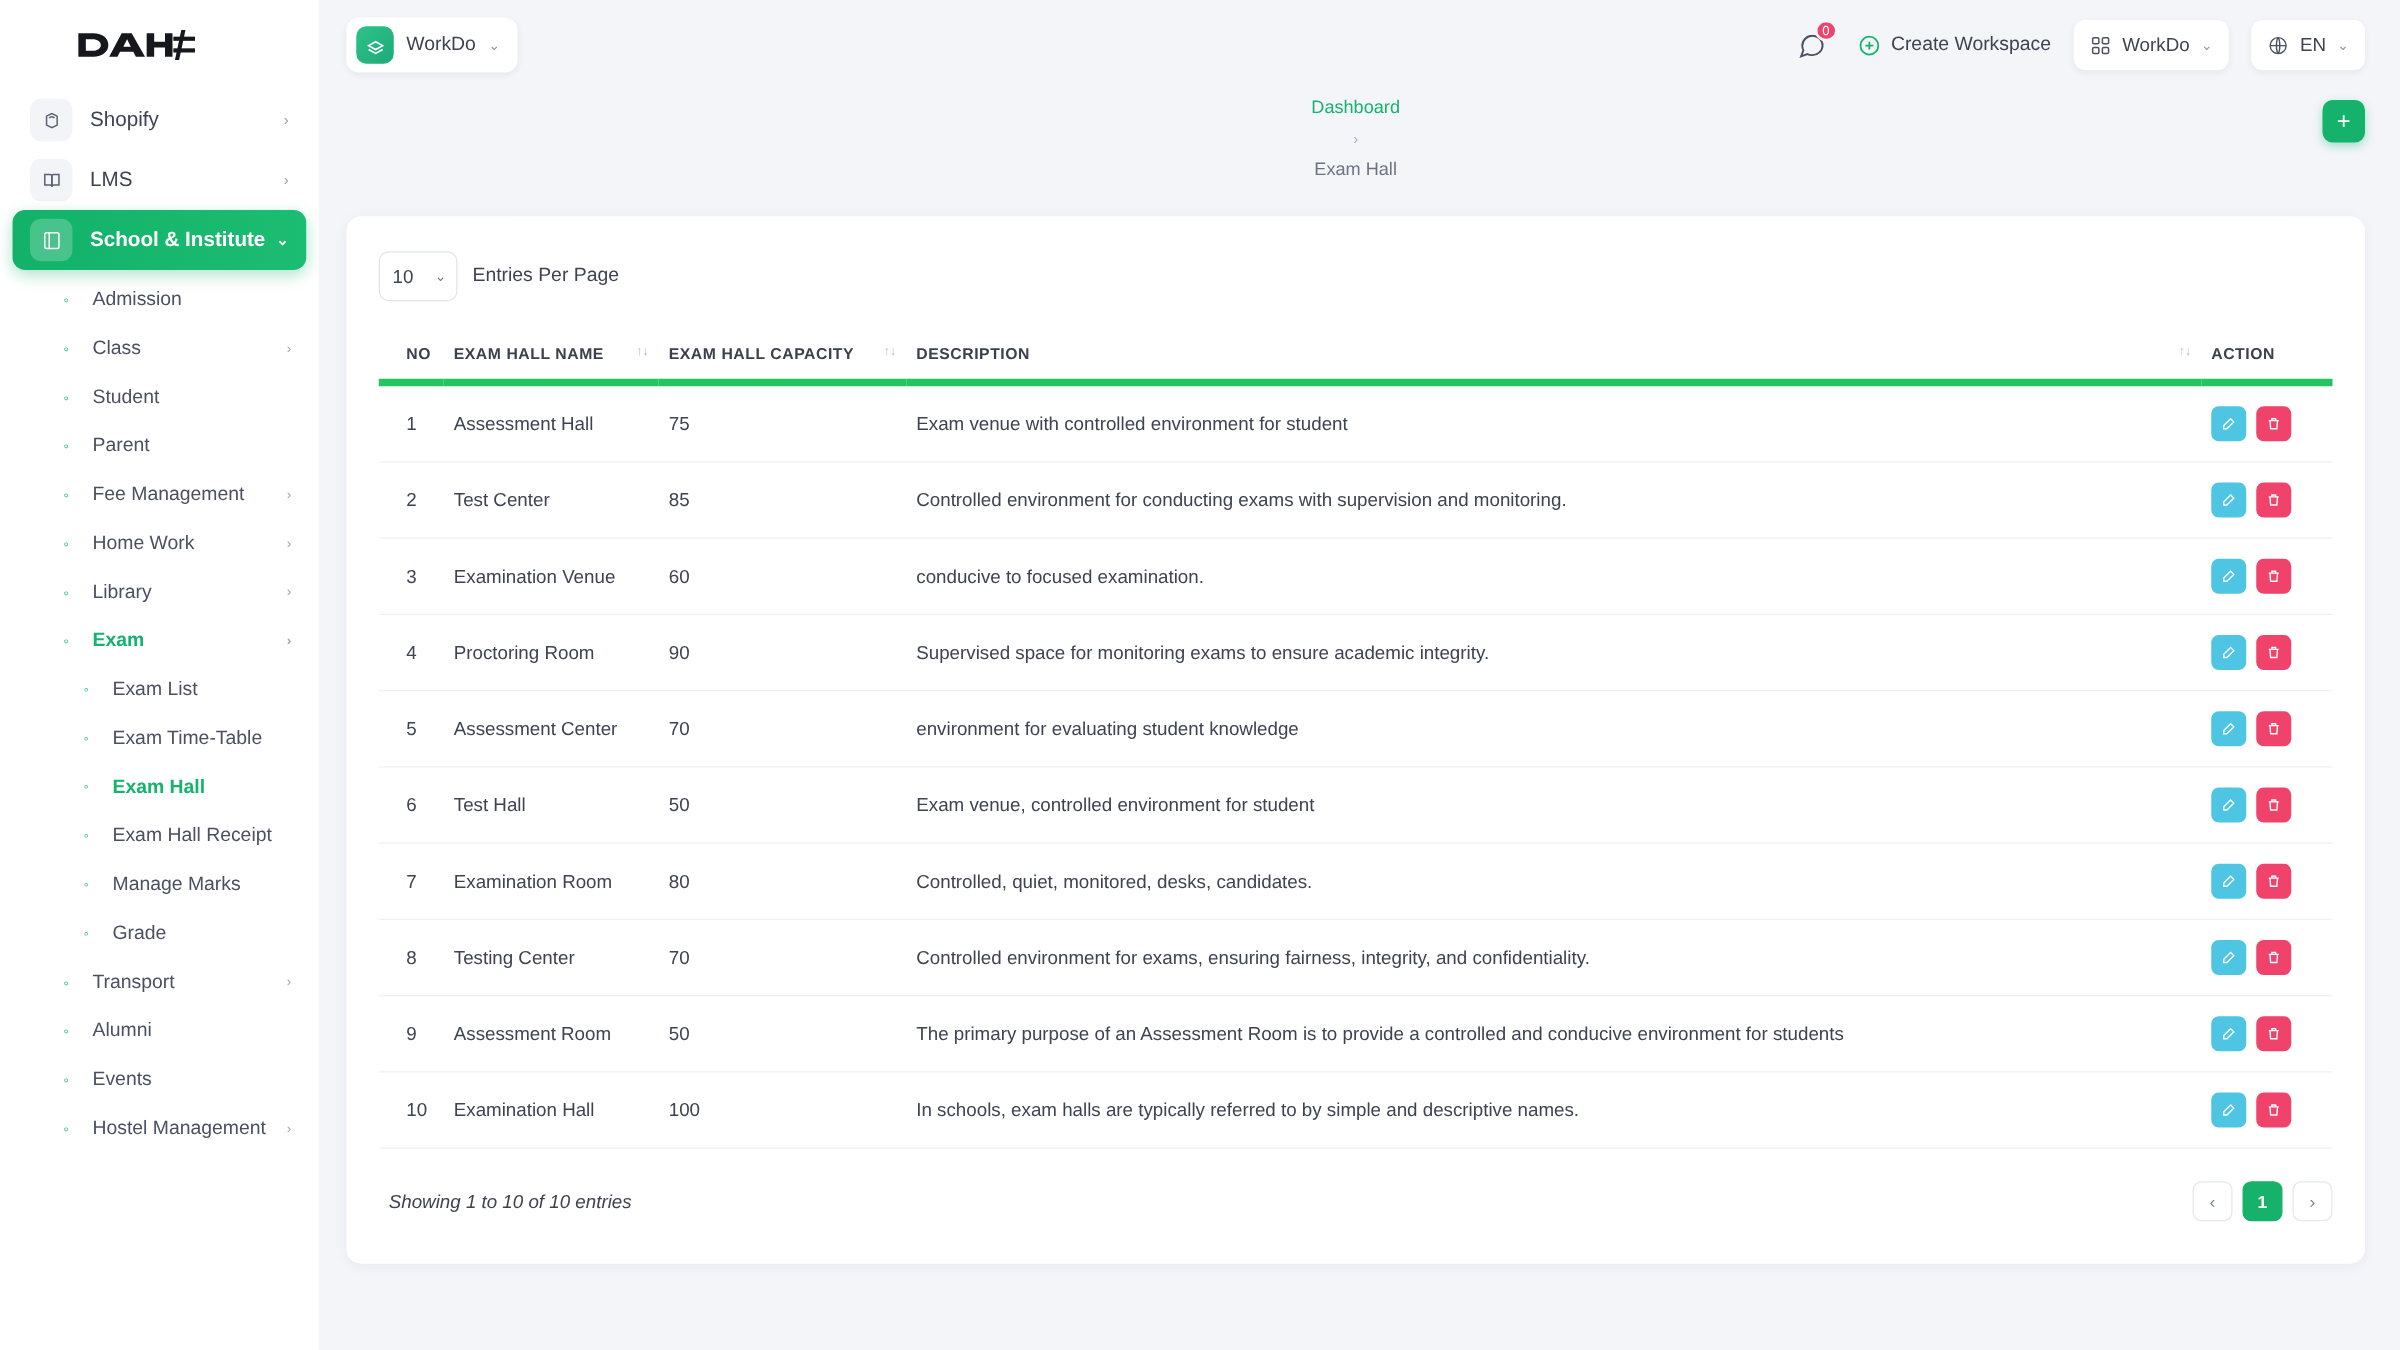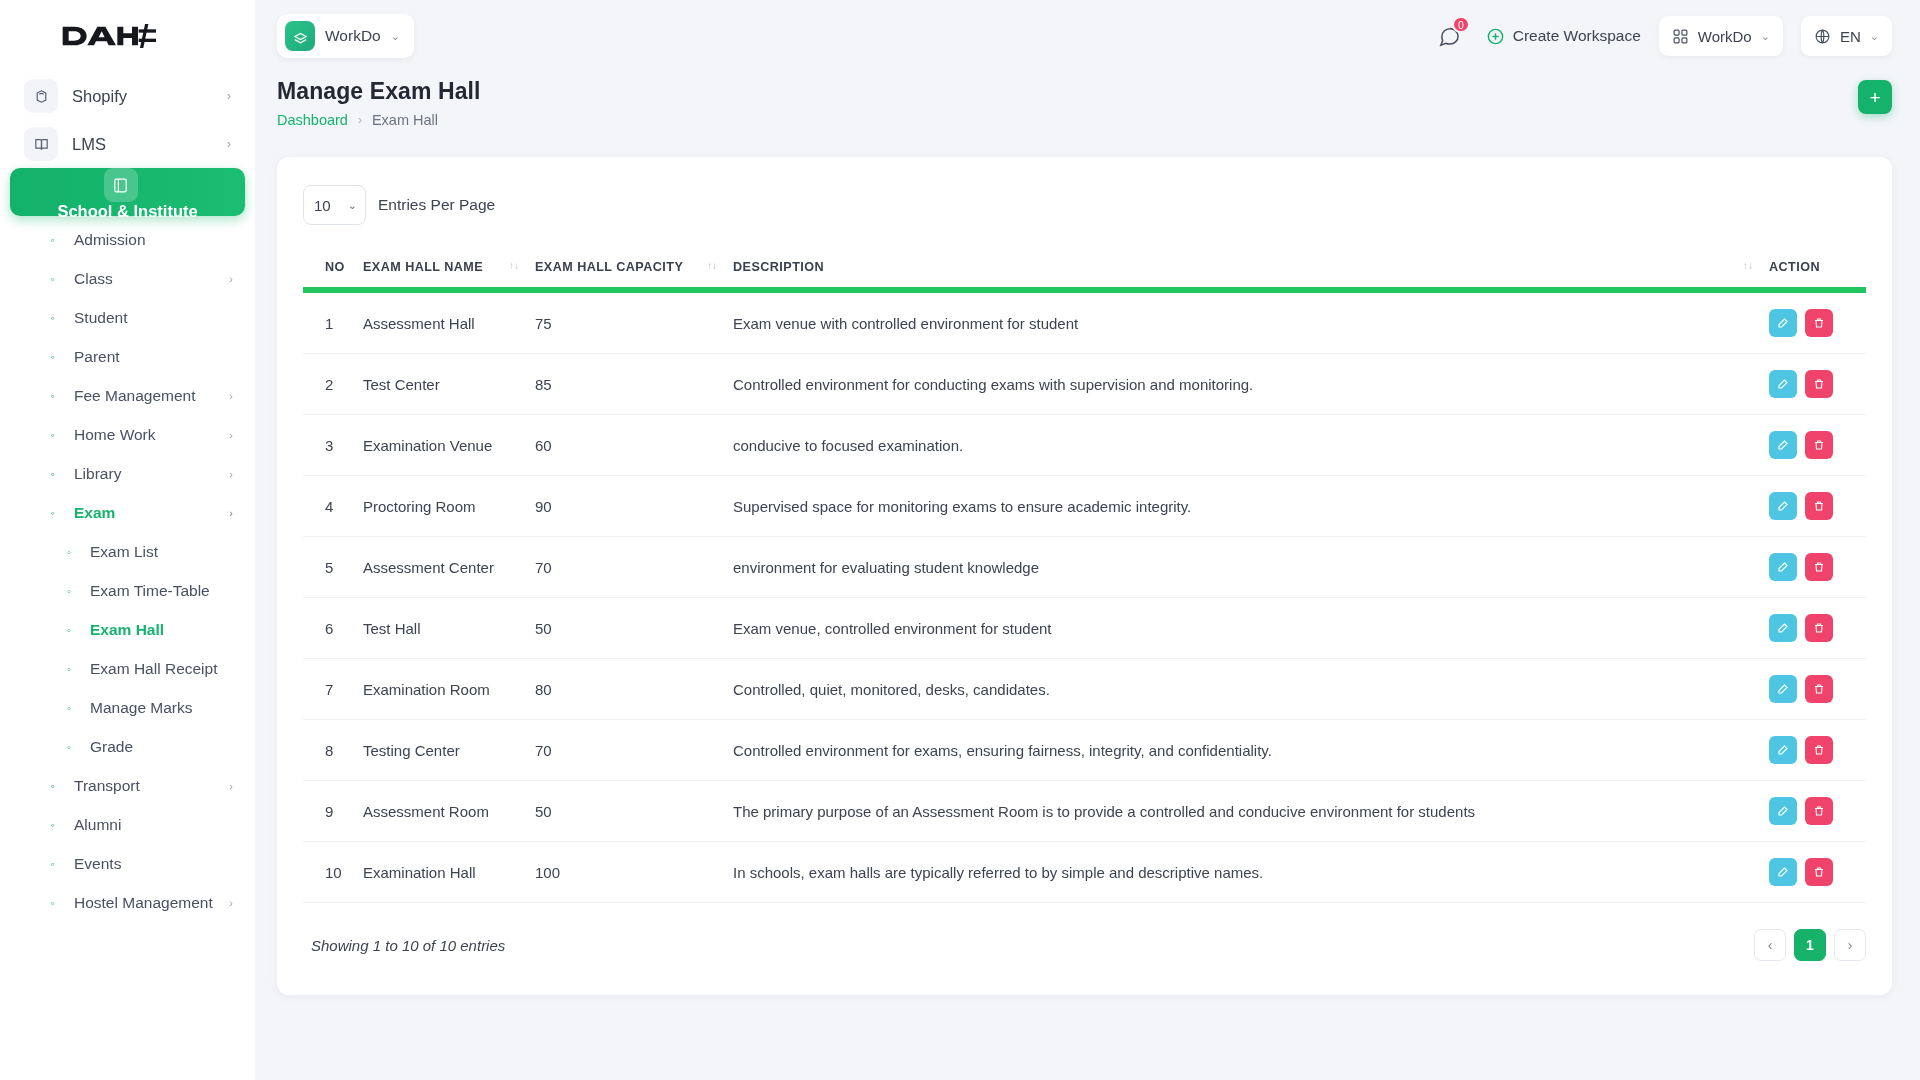--- a/index.html
+++ b/index.html
@@ -42,21 +42,20 @@
     margin-right: 14px;
     color: #5b6170;
     flex: 0 0 34px;
   }
   .nav-item.active {
     background: #17b26a;
     background: linear-gradient(90deg,#13b16a,#1bbd72);
     color: #fff;
     font-weight: 600;
     box-shadow: 0 4px 12px rgba(20,178,106,.35);
-    flex-direction: column;
   }
   .nav-item.active .ico { background: rgba(255,255,255,.22); color: #fff; }
   .nav-item .chev { margin-left: auto; font-size: 12px; color: #9aa0ae; }
   .nav-item.active .chev { color: #fff; }
 
   .sub-item {
     display: flex; align-items: center;
     height: 39px;
     padding-left: 36px;
     font-size: 15.5px;
@@ -116,21 +115,21 @@
   .top-link { display: flex; align-items: center; gap: 8px; font-size: 15.5px; color: #3d4351; cursor: pointer;}
   .top-box {
     display: flex; align-items: center; gap: 9px;
     background: #fff; height: 40px; border-radius: 9px; padding: 0 13px;
     font-size: 15px; color: #3d4351; cursor: pointer;
     box-shadow: 0 2px 6px rgba(20,25,40,.05);
   }
 
   .page-head { padding: 6px 28px 0 22px; position: relative; }
   .page-title { font-size: 23px; font-weight: 700; color: #232834; margin: 0 0 7px 0; letter-spacing: .1px;}
-  .crumbs { font-size: 14.5px; color: #6d7383; display: flex; align-items: center; gap: 10px;}
+  .crumbs { font-size: 14.5px; color: #6d7383; display: flex; align-items: center; gap: 10px; flex-direction: column;}
   .crumbs a { color: #14b46c; text-decoration: none; cursor: pointer;}
   .crumb-sep { color: #aeb3bf; font-size: 12px;}
   .add-btn {
     position: absolute; right: 28px; top: 8px;
     width: 34px; height: 34px; border-radius: 8px;
     background: #15b26b; color: #fff; border: none;
     font-size: 19px; line-height: 1; cursor: pointer;
     display: flex; align-items: center; justify-content: center;
     box-shadow: 0 3px 8px rgba(20,178,107,.35);
   }
@@ -409,21 +408,20 @@
                 <path d="M3 12h18M12 3c2.5 3 2.5 15 0 18M12 3c-2.5 3-2.5 15 0 18"></path>
               </svg>
           </span>
           <span>EN</span>
           <span class="caret">⌄</span>
         </div>
       </div>
     </header>
 
     <div class="page-head">
-      <h1 class="page-title">Manage Exam Hall</h1>
       <div class="crumbs">
         <a>Dashboard</a>
         <span class="crumb-sep">›</span>
         <span>Exam Hall</span>
       </div>
       <button class="add-btn">+</button>
     </div>
 
     <div class="card">
       <div class="card-top">

